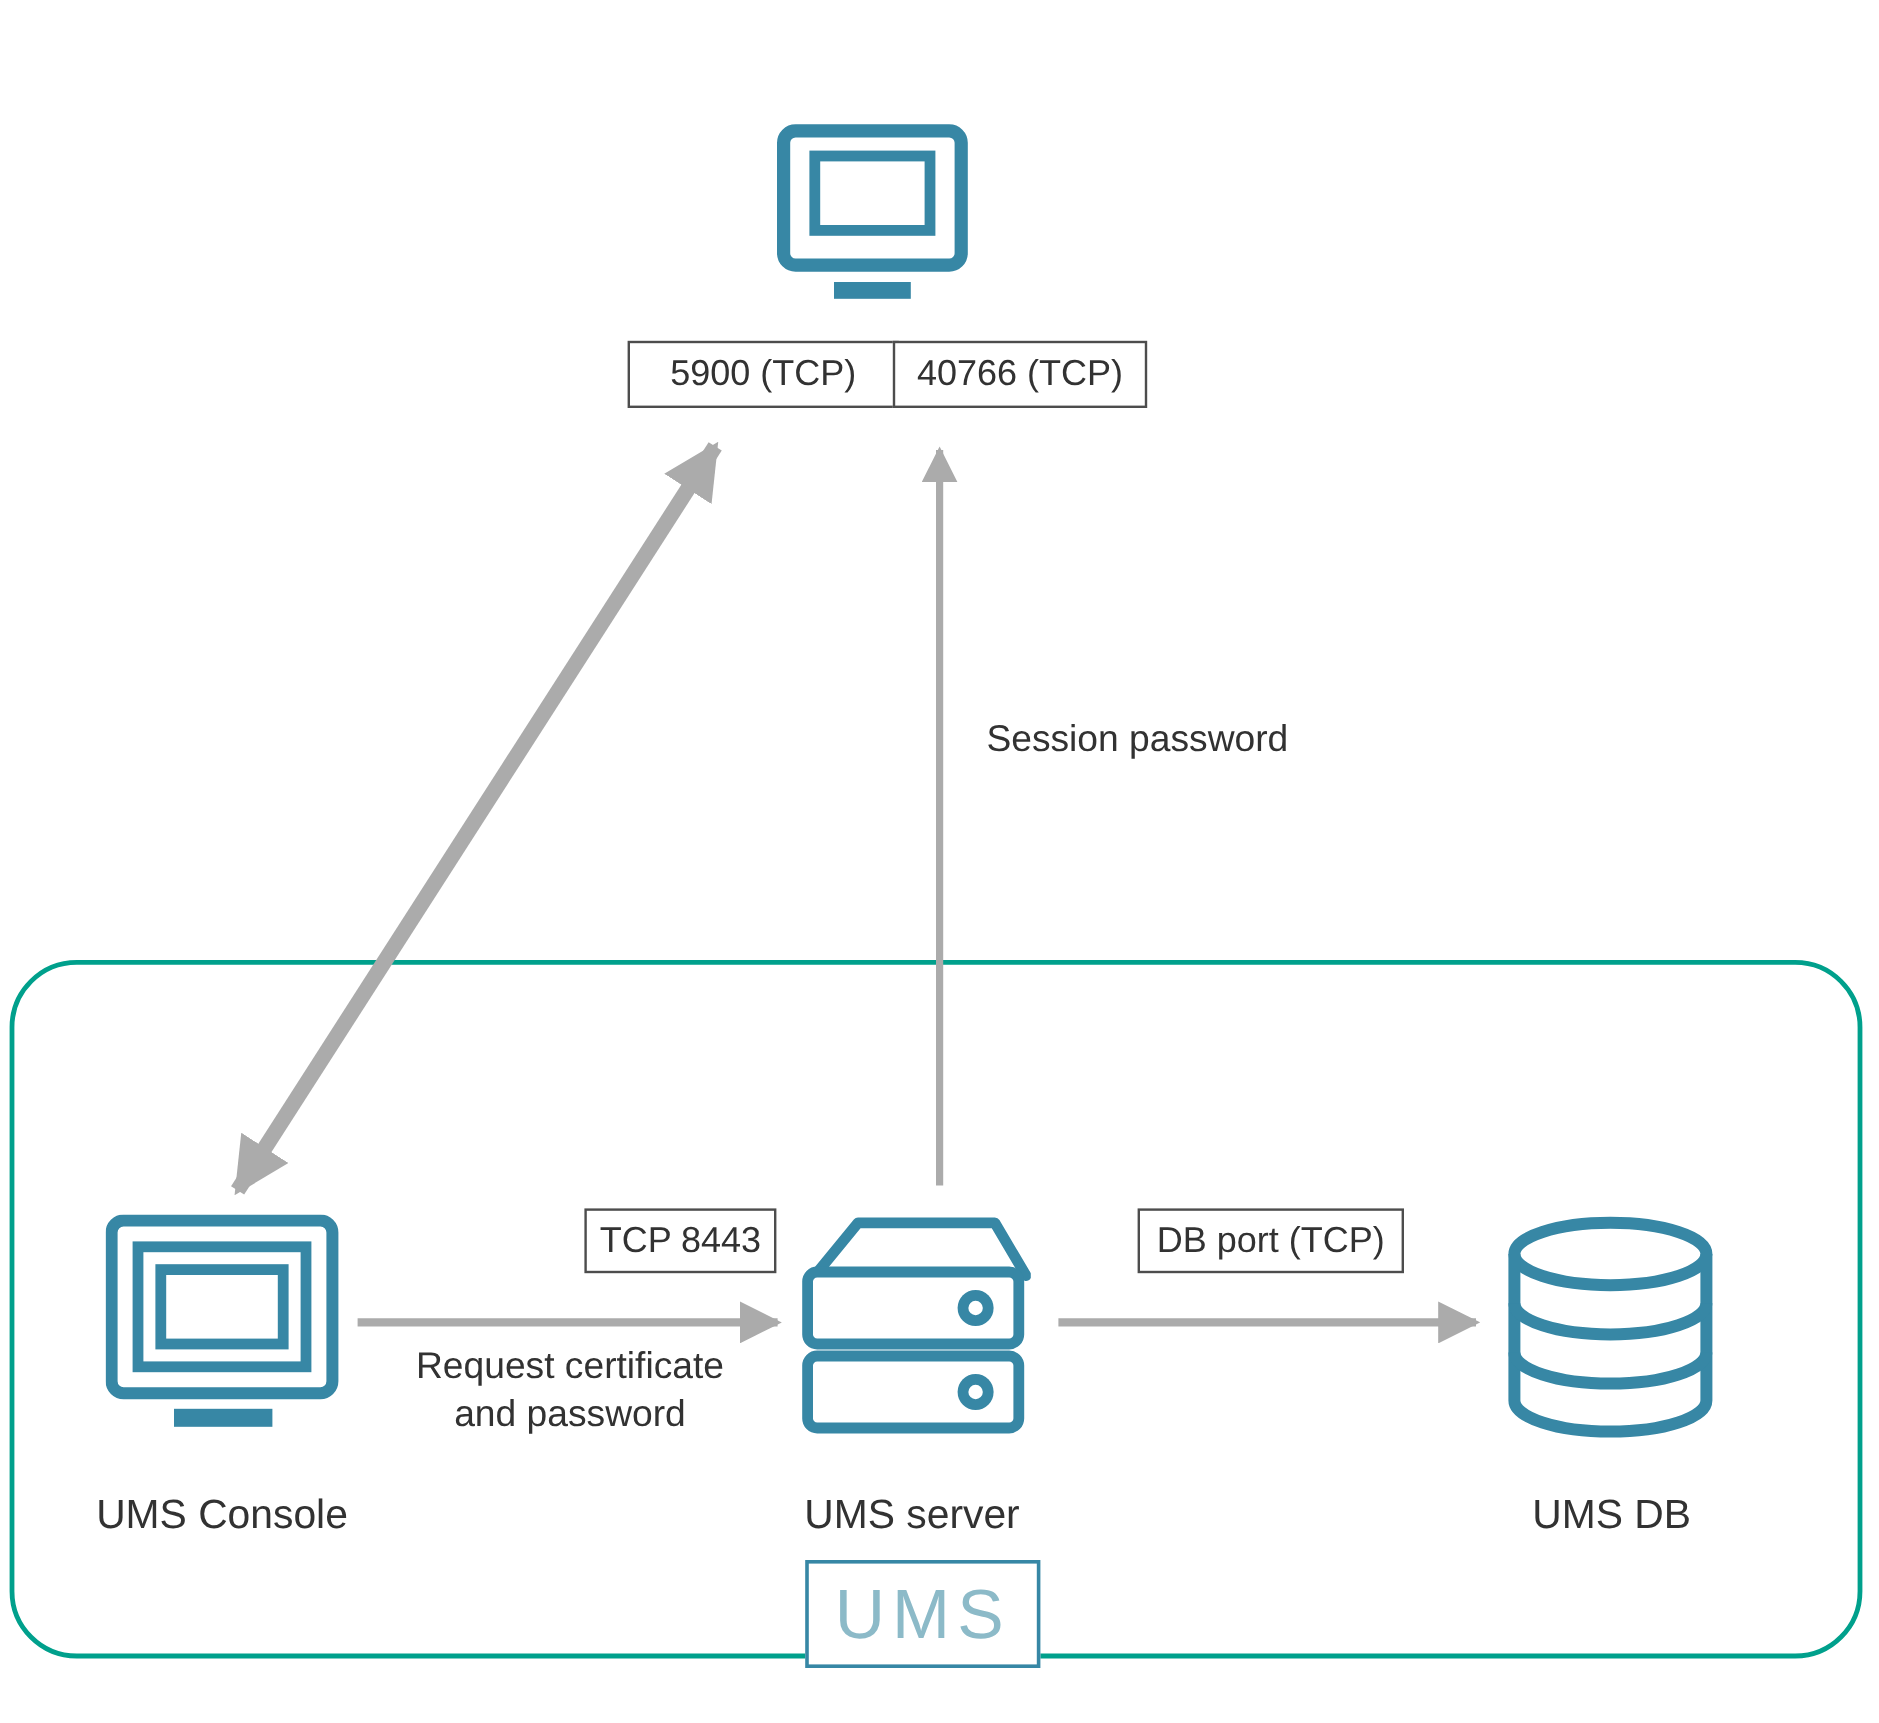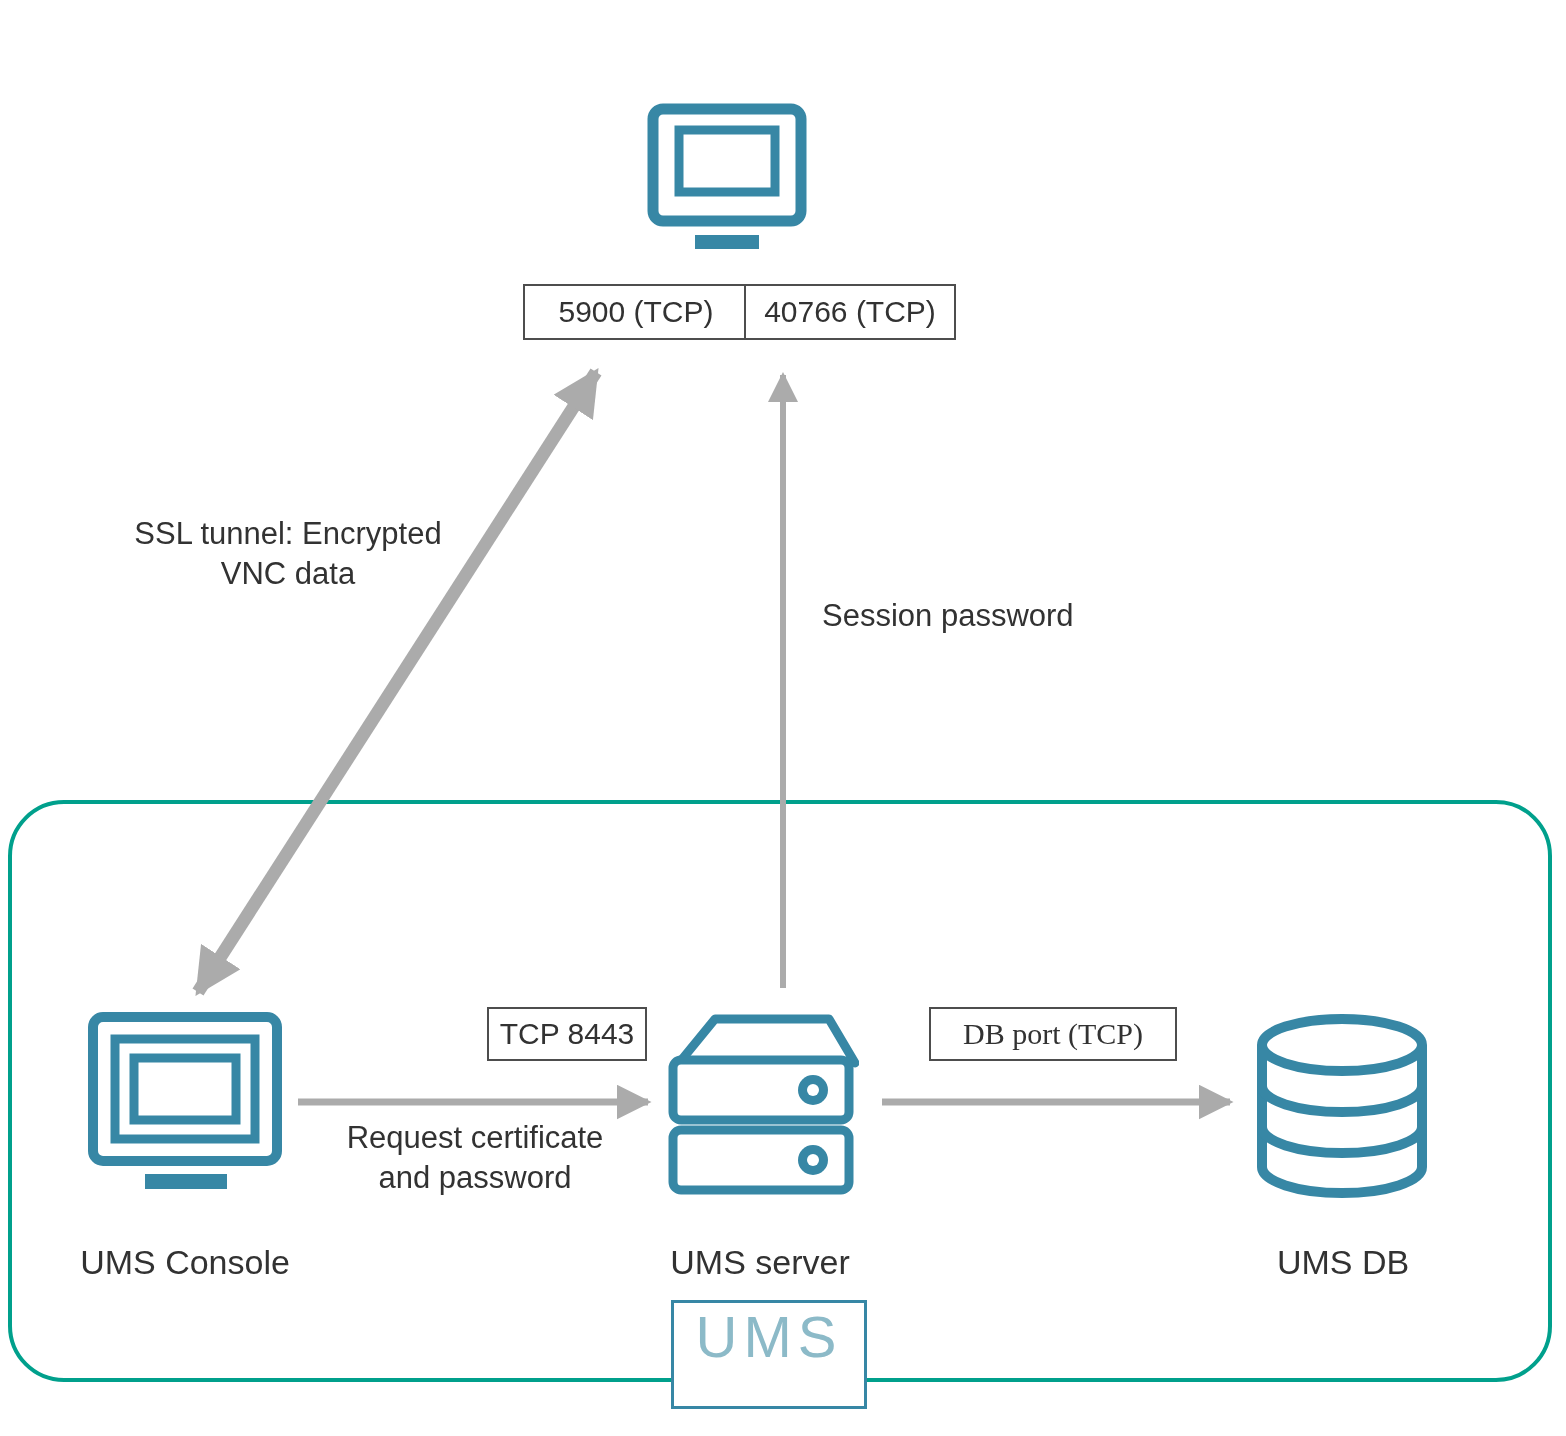--- a/index.html
+++ b/index.html
@@ -30,23 +30,23 @@
     font-size:31px; z-index:4; box-sizing:border-box;
   }
   .node-label {
     position:absolute; font-size:34px; text-align:center; z-index:3;
   }
   .note {
     position:absolute; font-size:31px; text-align:center; line-height:40px; z-index:3;
   }
   .note-left { text-align:left; }
   .logo-box {
-    position:absolute; left:671px; top:1300px; width:196px; height:109px;
+    position:absolute; left:671px; top:1300px; width:196px; height:90px;
     border:3px solid #3787A5; background:#ffffff;
-    display:flex; align-items:flex-start; justify-content:center; z-index:4; box-sizing:border-box;
+    display:flex; align-items:center; justify-content:center; z-index:4; box-sizing:border-box;
   }
   .logo-text {
     font-size:58px; color:#8CBAC8; letter-spacing:6px;
   }
 </style>
 </head>
 <body>
 
 <div class="page">
 
@@ -72,21 +72,20 @@
       <marker id="ah-thin" viewBox="0 0 10 10" refX="9" refY="5" markerWidth="5" markerHeight="5" orient="auto-start-reverse">
         <path d="M0,0 L10,5 L0,10 z" fill="#ABABAB"></path>
       </marker>
     </defs>
     <line x1="596" y1="372" x2="198" y2="992" stroke="#ABABAB" stroke-width="13" marker-start="url(#ah-thick)" marker-end="url(#ah-thick)"></line>
     <line x1="783" y1="988" x2="783" y2="375" stroke="#ABABAB" stroke-width="6" marker-end="url(#ah-thin)"></line>
     <line x1="298" y1="1102" x2="648" y2="1102" stroke="#ABABAB" stroke-width="7" marker-end="url(#ah-thin)"></line>
     <line x1="882" y1="1102" x2="1230" y2="1102" stroke="#ABABAB" stroke-width="7" marker-end="url(#ah-thin)"></line>
   </svg>
 
-  <div class="note" style="left:118px; top:514px; width:340px;">SSL tunnel: Encrypted VNC data</div>
   <div class="note note-left" style="left:822px; top:596px; width:320px;">Session password</div>
   <div class="note" style="left:325px; top:1118px; width:300px;">Request certificate and password</div>
 
   <div class="icon" style="left:88px; top:1012px;">
     <svg width="195" height="178" viewBox="0 0 195 178">
       <rect x="5" y="5" width="184" height="144" rx="10" fill="none" stroke="#3787A5" stroke-width="10"></rect>
       <rect x="27" y="27" width="140" height="100" fill="none" stroke="#3787A5" stroke-width="9"></rect>
       <rect x="46" y="46" width="102" height="62" fill="none" stroke="#3787A5" stroke-width="9"></rect>
       <rect x="57" y="162" width="82" height="15" fill="#3787A5"></rect>
     </svg>
@@ -100,21 +99,21 @@
       <path d="M16,55 L52,11 L166,11 L192,55" fill="none" stroke="#3787A5" stroke-width="9" stroke-linejoin="round" stroke-linecap="round"></path>
       <rect x="10" y="52" width="176" height="60" rx="8" fill="#ffffff" stroke="#3787A5" stroke-width="9"></rect>
       <circle cx="150" cy="82" r="15" fill="#3787A5"></circle>
       <circle cx="150" cy="82" r="6" fill="#ffffff"></circle>
       <rect x="10" y="122" width="176" height="60" rx="8" fill="#ffffff" stroke="#3787A5" stroke-width="9"></rect>
       <circle cx="150" cy="152" r="15" fill="#3787A5"></circle>
       <circle cx="150" cy="152" r="6" fill="#ffffff"></circle>
     </svg>
   </div>
 
-  <div class="port-box" style="left:929px; top:1007px; width:248px; height:54px;font-family:Liberation Serif, serif;">DB port (TCP)</div>
+  <div class="port-box" style="left:948px; top:1007px; width:222px; height:54px;">DB port (TCP)</div>
 
   <div class="icon" style="left:1252px; top:1012px;">
     <svg width="180" height="195" viewBox="0 0 180 195">
       <ellipse cx="90" cy="33" rx="80" ry="26" fill="none" stroke="#3787A5" stroke-width="10"></ellipse>
       <path d="M10,33 L10,155 A80,26 0 0 0 170,155 L170,33" fill="none" stroke="#3787A5" stroke-width="10"></path>
       <path d="M10,74 A80,26 0 0 0 170,74" fill="none" stroke="#3787A5" stroke-width="10"></path>
       <path d="M10,115 A80,26 0 0 0 170,115" fill="none" stroke="#3787A5" stroke-width="10"></path>
     </svg>
   </div>
 

